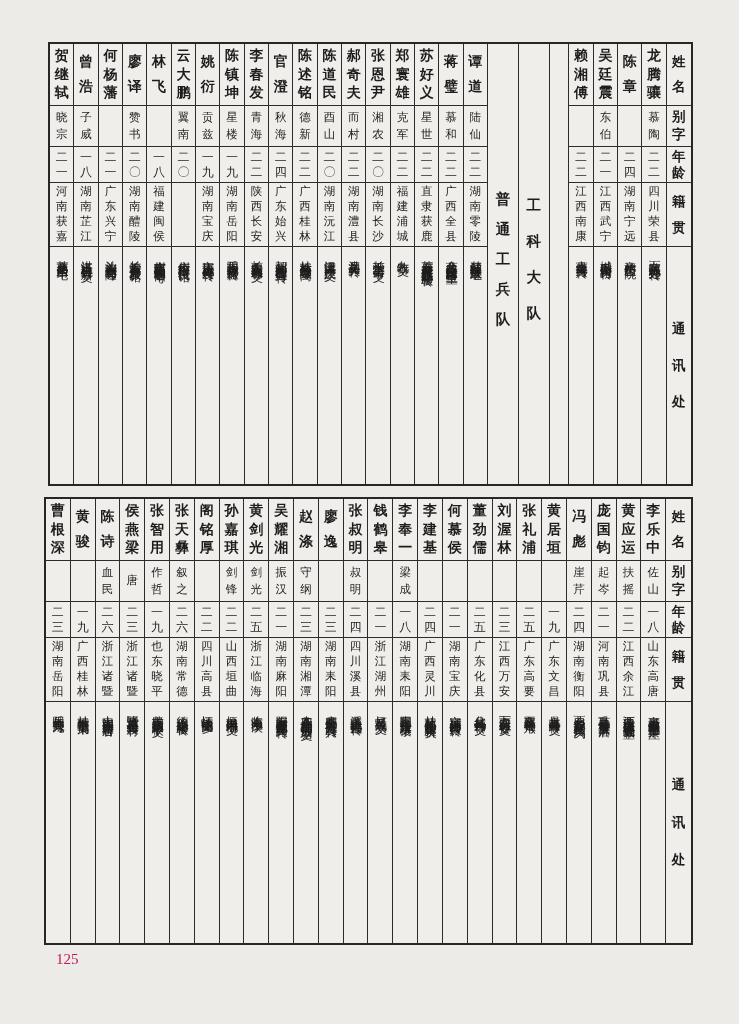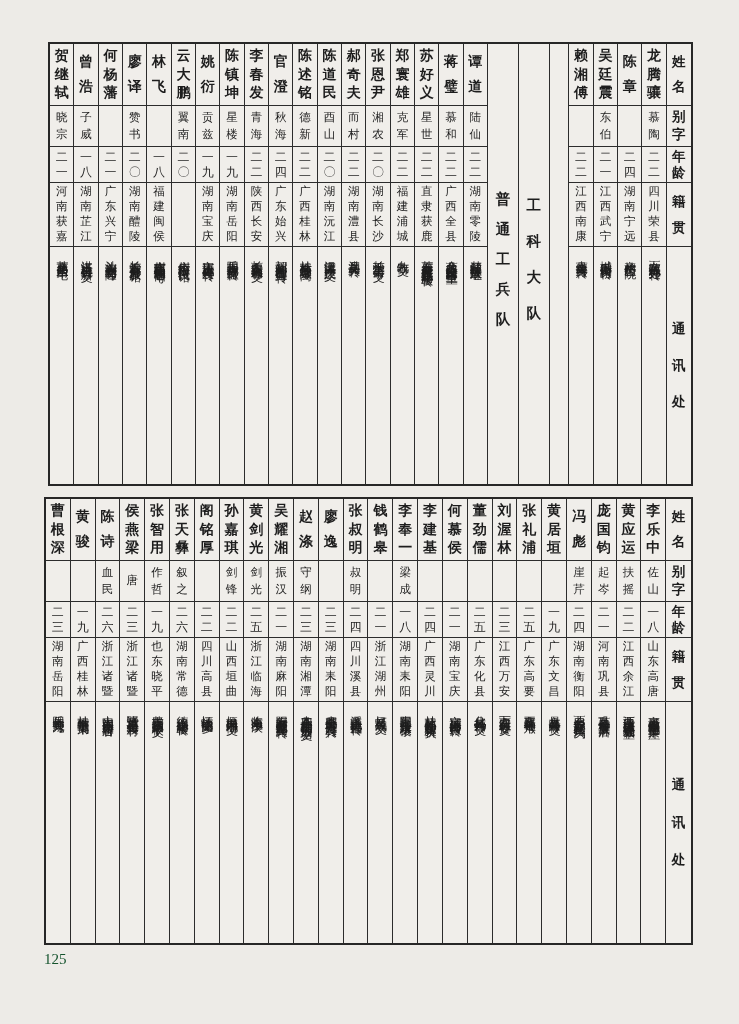--- a/index.html
+++ b/index.html
@@ -58,22 +58,22 @@
   .sec-cell{height:100%;width:100%;}
   .sec-cell .vdist{padding:132px 0 142px;box-sizing:border-box;font-size:14.5px;font-weight:700;letter-spacing:0;}
   .c-addr .vtext{
     writing-mode:vertical-rl;
     text-orientation:upright;
     font-size:12px;line-height:1.1;
     padding-top:4px;
     letter-spacing:1px;
   }
   .page-number{
-    position:absolute;left:44px;top:951px;
-    font-size:15px;color:#14532d;
+    position:absolute;left:56px;top:951px;
+    font-size:15px;color:#be185d;
     font-family:"Liberation Serif","DejaVu Serif",serif;
   }
 </style>
 </head>
 <body>
 
 <div class="page">
   <div class="rtable" id="table-top">
       <div class="col header">
         <div class="cell c-name hdr">

